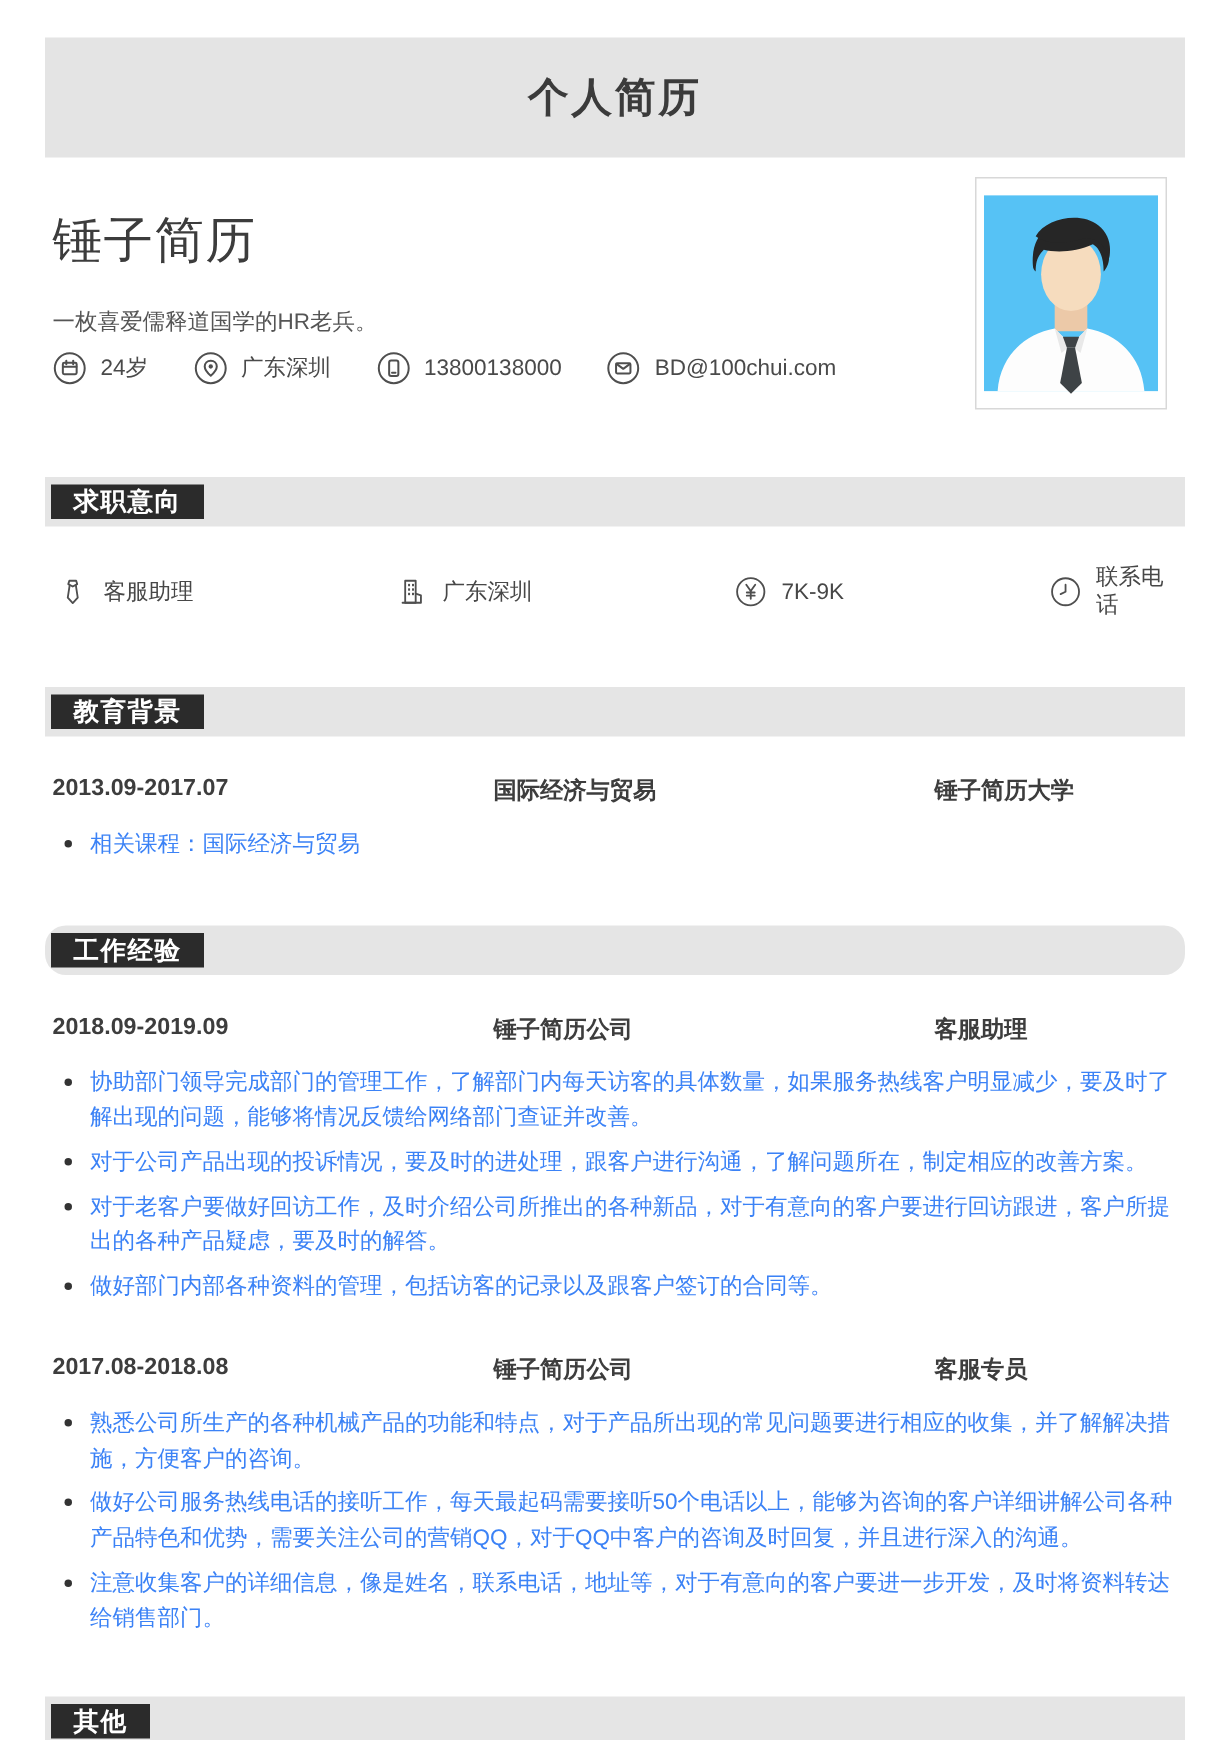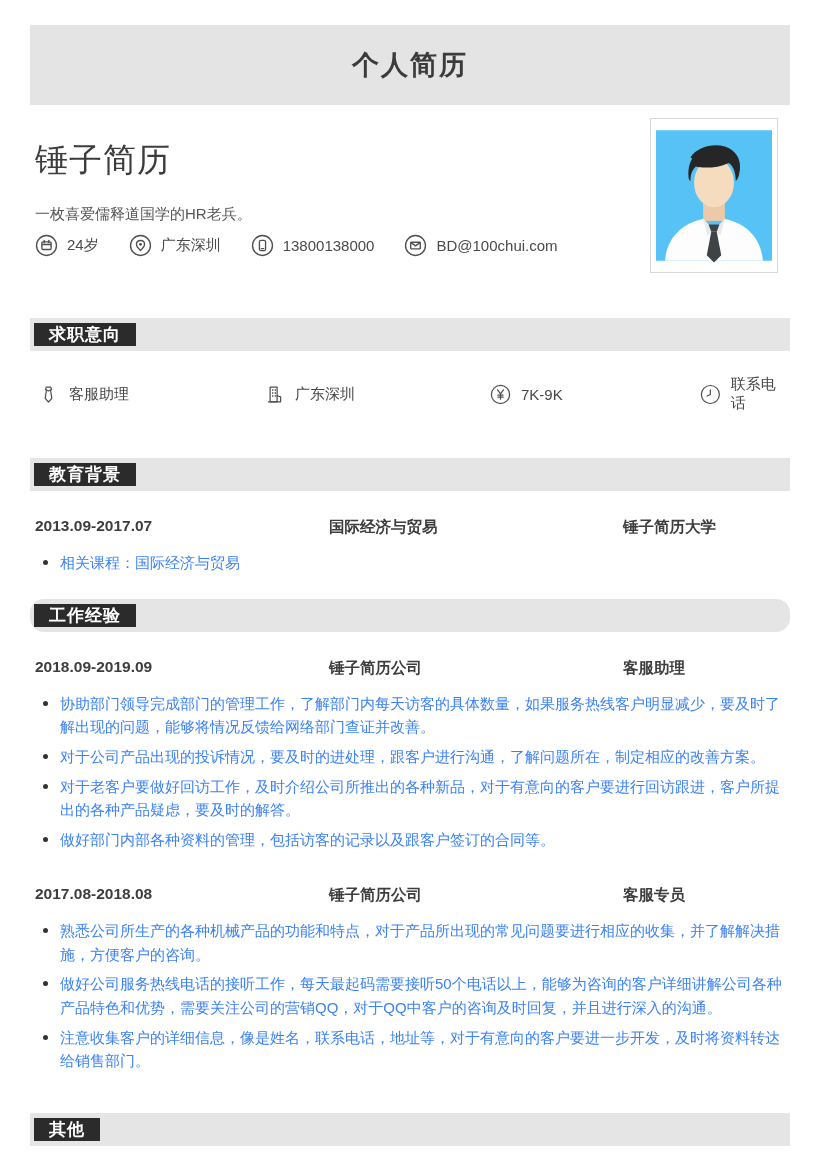--- a/index.html
+++ b/index.html
@@ -36,21 +36,21 @@
   .sec-head {
     margin:0 30px; height:33px; background:#e5e5e5;
     display:flex; align-items:center;
   }
   .sec-title {
     background:#2b2b2b; color:#ffffff; font-size:17px; font-weight:bold;
     display:flex; align-items:center; padding:0 15px; margin-left:4px; letter-spacing:1px;
   }
   .mt-intent { margin-top:30px; }
   .mt-edu    { margin-top:45px; }
-  .mt-work   { margin-top:24px;border-radius:14px; }
+  .mt-work   { margin-top:42px;border-radius:14px; }
   .mt-other  { margin-top:40px; }
 
   
   .intent-row {
     margin:24px 30px 0 38px;
     display:grid; grid-template-columns:226px 226px 210px 1fr;
     align-items:center;
   }
   .intent-item { display:flex; align-items:center; gap:10px; font-size:15px; color:#474747; }
   .iicon { width:21px; height:21px; display:inline-flex; }

